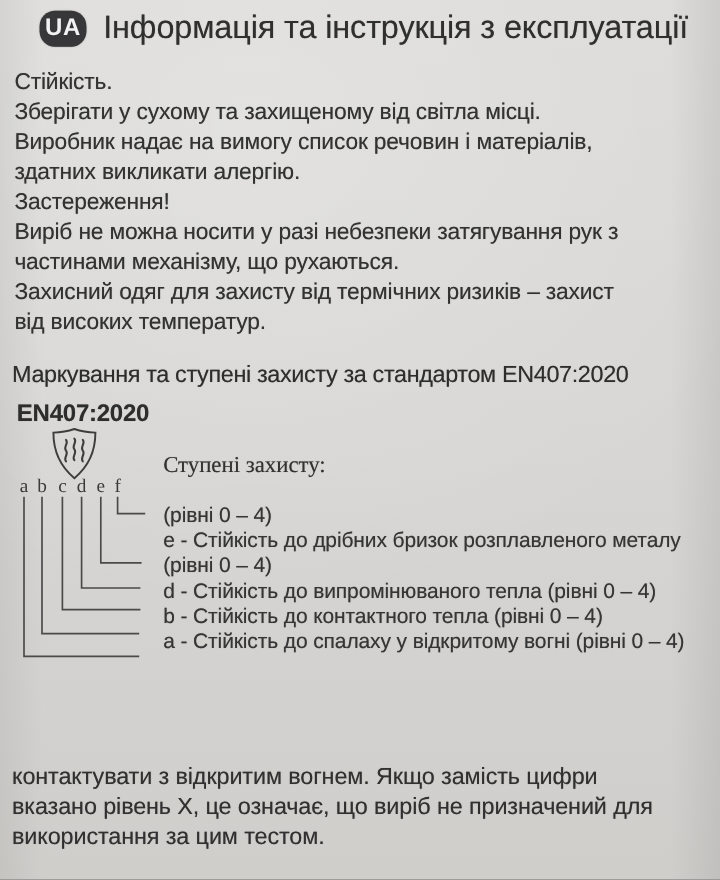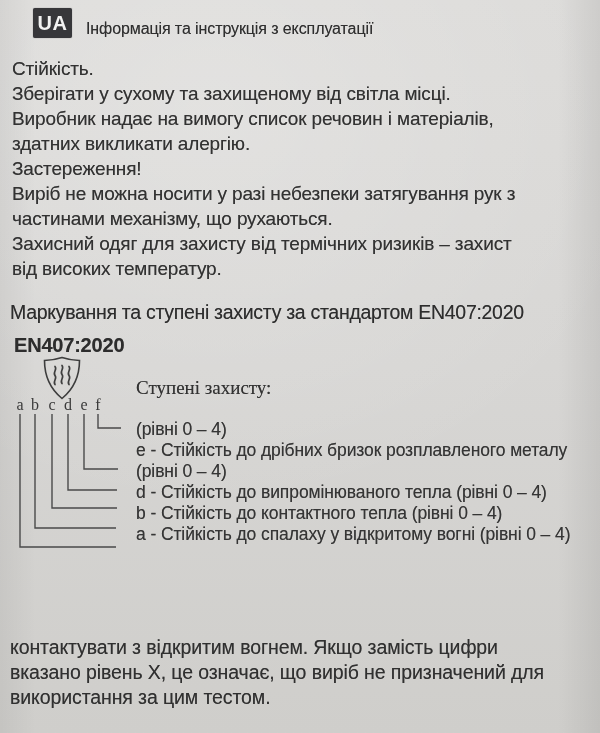--- a/index.html
+++ b/index.html
@@ -10,25 +10,25 @@
       linear-gradient(90deg, rgba(0,0,0,.05) 0%, rgba(0,0,0,0) 6%, rgba(0,0,0,0) 93%, rgba(0,0,0,.07) 100%),
       radial-gradient(140% 100% at 35% 15%, rgba(255,255,255,.22) 0%, rgba(255,255,255,0) 55%),
       linear-gradient(180deg,#dcdbd9 0%,#d7d6d4 50%,#cfcecb 100%);
   }
   .soft{text-shadow:0 0 .6px rgba(40,40,40,.5);}
   .line{white-space:nowrap;}
 
   .header{position:absolute;left:33px;top:8px;display:flex;align-items:center;gap:14px;}
   .badge{
     width:39px;height:30px;background:#37373a;color:#f2f2f2;
-    font-weight:bold;font-size:20px;letter-spacing:.5px;border-radius:2px;
+    font-weight:bold;font-size:20px;letter-spacing:.5px;border-radius:13px;
     display:flex;align-items:center;justify-content:center;
     box-shadow:0 0 1px rgba(0,0,0,.5);
   }
-  .title{font-size:16px;letter-spacing:-.1px;color:#2f2f2f;margin-top:12px;}
+  .title{font-size:27px;letter-spacing:-.1px;color:#2f2f2f;}
 
   .intro{position:absolute;left:12px;top:56px;font-size:19px;line-height:25px;letter-spacing:-.15px;color:#323232;}
   .heading{position:absolute;left:10px;top:301px;font-size:19.5px;font-weight:normal;letter-spacing:-.3px;color:#2d2d2d;white-space:nowrap;}
   .standard{position:absolute;left:14px;top:334px;font-size:20px;font-weight:bold;letter-spacing:-.2px;color:#2d2d2d;}
   .pictogram{position:absolute;left:41px;top:356px;}
   .levels-title{position:absolute;left:136px;top:377px;font-size:19px;color:#323232;font-family:Liberation Serif, serif;}
   .diagram{position:absolute;left:0;top:396px;}
   .diagram text{font-family:"Liberation Serif",serif;font-size:16px;fill:#3a3a3a;}
   .levels{position:absolute;left:136px;top:419px;font-size:17.5px;line-height:21px;letter-spacing:-.1px;color:#353535;}
   .note{position:absolute;left:10px;top:635px;font-size:19.5px;line-height:25px;letter-spacing:-.1px;color:#303030;}

